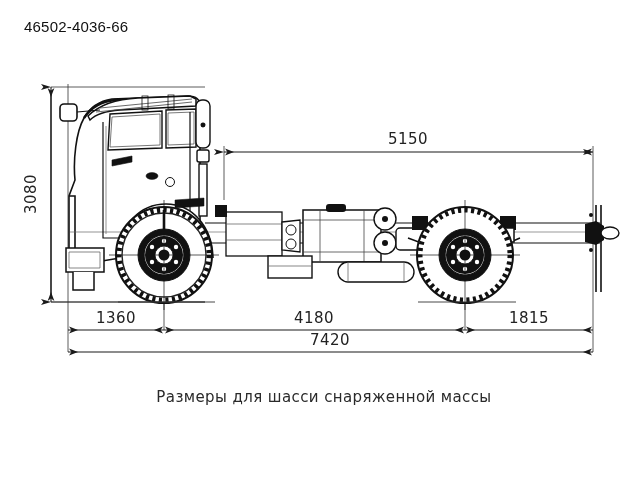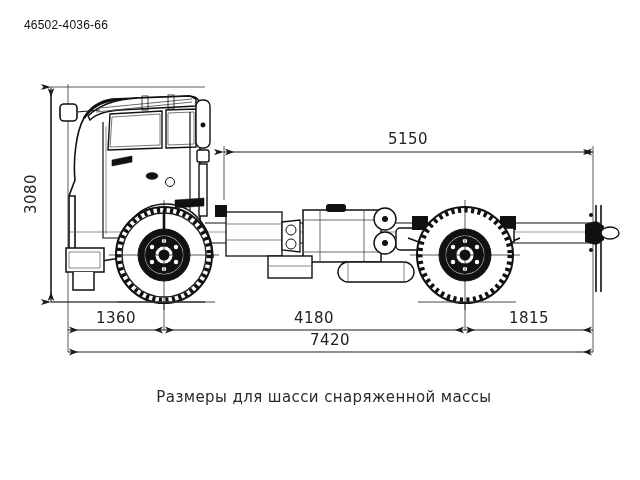--- a/index.html
+++ b/index.html
@@ -19,21 +19,21 @@
   #drawing-root {
     position: absolute;
     left: 0; top: 0;
     width: 640px;
     height: 480px;
   }
   #drawing-title {
     position: absolute;
     left: 24px;
     top: 18px;
-    font-size: 12px;
+    font-size: 15px;
     letter-spacing: 0.2px;
     color: #111111;
     font-family: "Liberation Sans", sans-serif;
     white-space: nowrap;
   }
   #drawing-caption {
     position: absolute;
     left: 4px;
     top: 388px;
     width: 640px;

